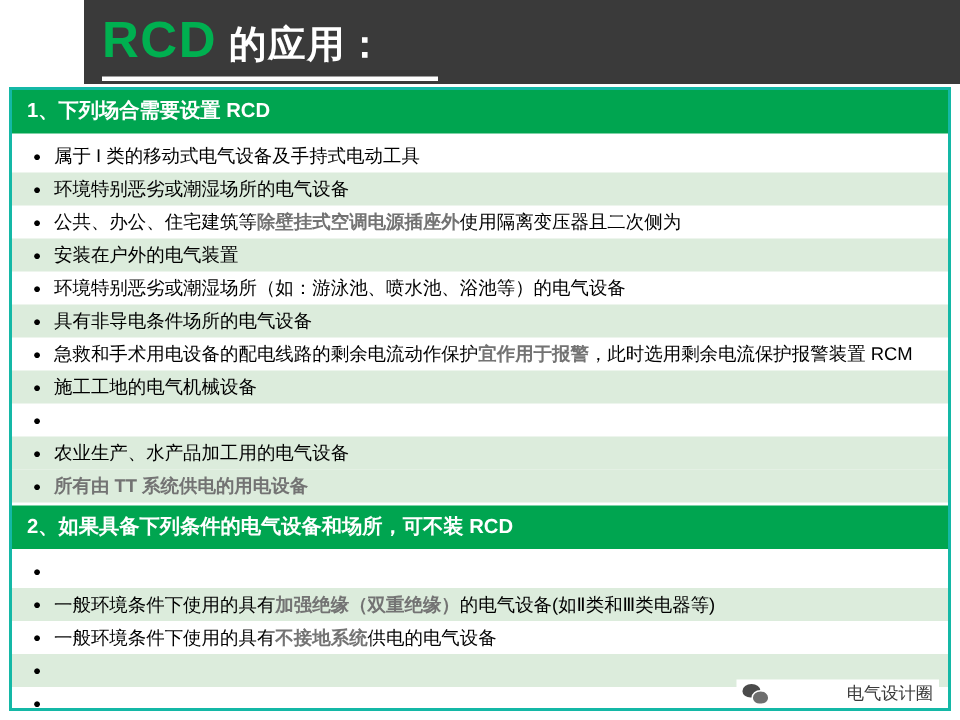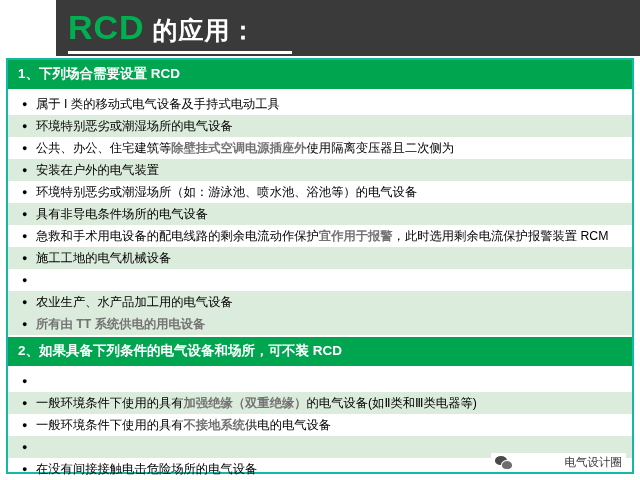--- a/index.html
+++ b/index.html
@@ -237,21 +237,20 @@
         <span class="bullet">●</span>
         <span class="row-text"><span>一般环境条件下使用的具有</span><span class="hl-green">不接地系统</span><span>供电的电气设备</span></span>
       </div>
 
       <div class="row shade">
         <span class="bullet">●</span>
       </div>
 
       <div class="row">
         <span class="bullet">●</span>
-        <span class="row-text"><span>在没有间接接触电击危险场所的电气设备</span></span>
       </div>
 
     </div>
 
   </div>
 
   <div class="badge">
     <span class="wx">
       <span class="b1"></span>
         <span class="b2"></span>

